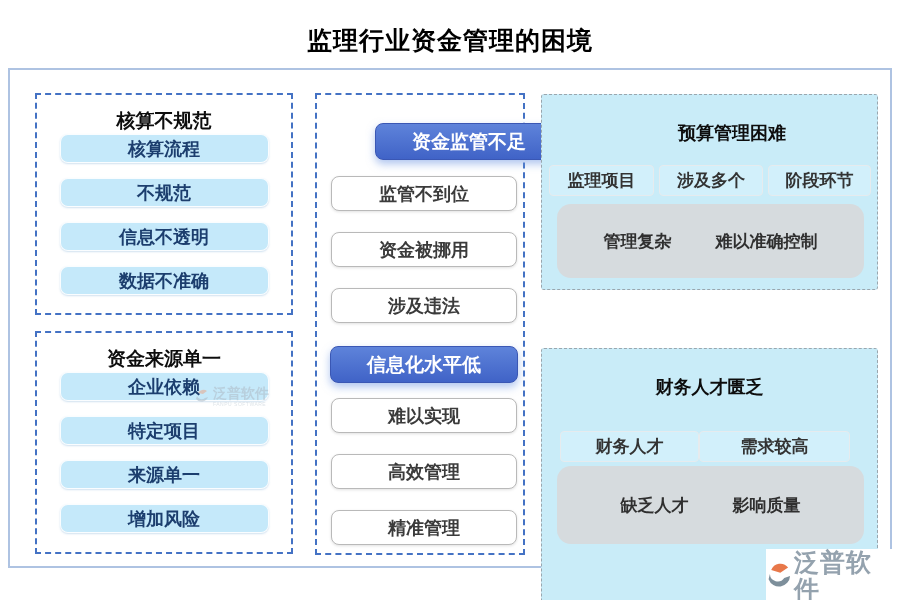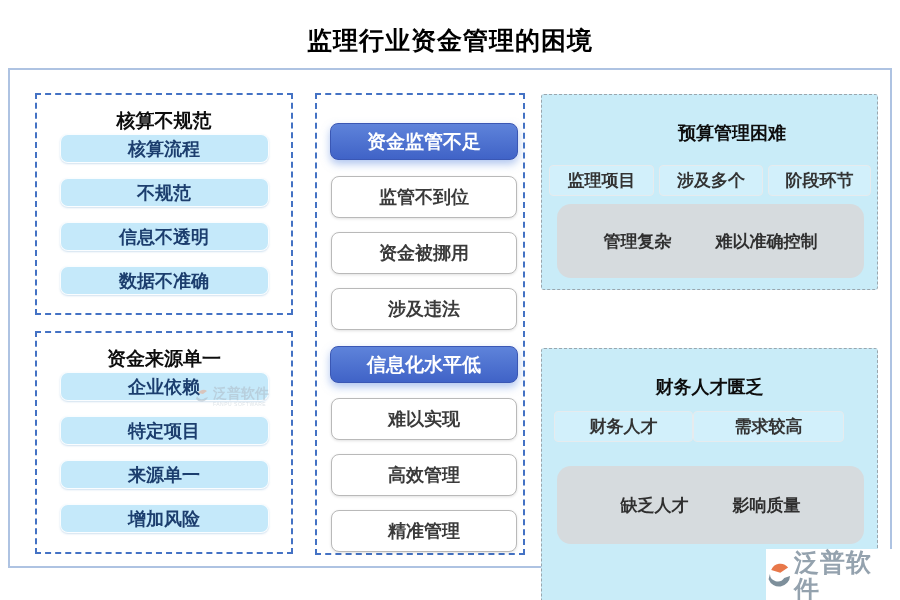--- a/index.html
+++ b/index.html
@@ -27,37 +27,37 @@
   .panel-left-b .blue-item:first-of-type { margin-top:12px; }
 
   
   .panel-mid { left:315px; top:93px; width:210px; height:462px; }
   .btn-blue { position:absolute; left:13px; width:188px; height:37px;
               background:linear-gradient(180deg,#5e83da 0%,#4063c7 100%);
               border:1px solid #3a57b4; border-radius:8px;
               display:flex; align-items:center; justify-content:center;
               font-size:19px; font-weight:bold; color:#ffffff;
               box-shadow:0 4px 8px rgba(110,150,225,0.55); }
-  .white-item { position:absolute; left:14px; width:186px; height:42px;
+  .white-item { position:absolute; left:14px; width:186px; height:35px;
                 background:#ffffff; border:1px solid #b9b9b9; border-radius:8px;
                 display:flex; align-items:center; justify-content:center;
                 font-size:18px; font-weight:bold; color:#3b3b3b;
                 box-shadow:0 1px 3px rgba(0,0,0,0.12); }
 
   
   .panel-right { position:absolute; left:541px; width:337px; background:#c9ecf8;
                  border:1px dashed #9aa6ae; border-radius:3px; }
   .panel-right-a { top:94px;  height:196px; }
   .panel-right-b { top:348px; height:258px; }
   .right-header { text-align:center; font-size:18px; font-weight:bold; color:#0d0d0d; }
   .panel-right-a .right-header { padding-top:26px;margin-left:45px; }
   .panel-right-b .right-header { padding-top:26px; }
   .tag-row { position:absolute; left:0; width:100%; display:flex; }
   .panel-right-a .tag-row { top:70px; padding:0 6px 0 7px; justify-content:space-between; }
-  .panel-right-b .tag-row { top:62px; padding:0 21px 0 12px; justify-content:flex-start; }
+  .panel-right-b .tag-row { top:82px; padding:0 21px 0 12px; justify-content:center; }
   .tag { height:31px; background:#d2f0fb; border:1px solid #e6ebee; border-radius:4px;
          display:flex; align-items:center; justify-content:center;
          font-size:17px; font-weight:bold; color:#333333; }
   .tag-a1 { width:105px; } .tag-a2 { width:104px; } .tag-a3 { width:103px; }
   .tag-b1 { width:139px; } .tag-b2 { width:151px; }
   .gray-note { position:absolute; left:15px; width:307px; background:#d6dbde; border-radius:14px;
                display:flex; align-items:center; justify-content:center; gap:44px;
                font-size:17px; font-weight:bold; color:#2f2f2f; }
   .panel-right-a .gray-note { top:109px; height:74px; }
   .panel-right-b .gray-note { top:117px; height:78px; }
@@ -93,21 +93,21 @@
 
   <div class="panel-dashed-blue panel-left-b">
     <div class="panel-header">资金来源单一</div>
     <div class="blue-item">企业依赖</div>
     <div class="blue-item">特定项目</div>
     <div class="blue-item">来源单一</div>
     <div class="blue-item">增加风险</div>
   </div>
 
   <div class="panel-dashed-blue panel-mid">
-    <div class="btn-blue" style="top:28px;">资金监管不足</div>
+    <div class="btn-blue" style="top:28px;margin-left:45px;">资金监管不足</div>
     <div class="white-item" style="top:81px;">监管不到位</div>
     <div class="white-item" style="top:137px;">资金被挪用</div>
     <div class="white-item" style="top:193px;">涉及违法</div>
     <div class="btn-blue" style="top:251px;">信息化水平低</div>
     <div class="white-item" style="top:303px;">难以实现</div>
     <div class="white-item" style="top:359px;">高效管理</div>
     <div class="white-item" style="top:415px;">精准管理</div>
   </div>
 
   <div class="panel-right panel-right-a">

